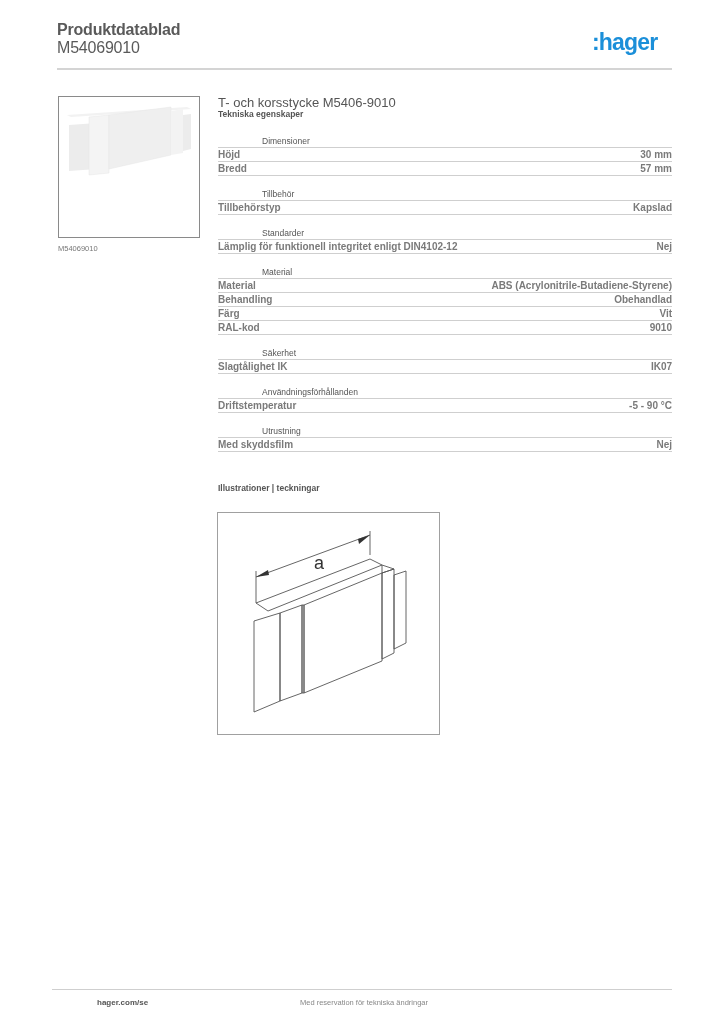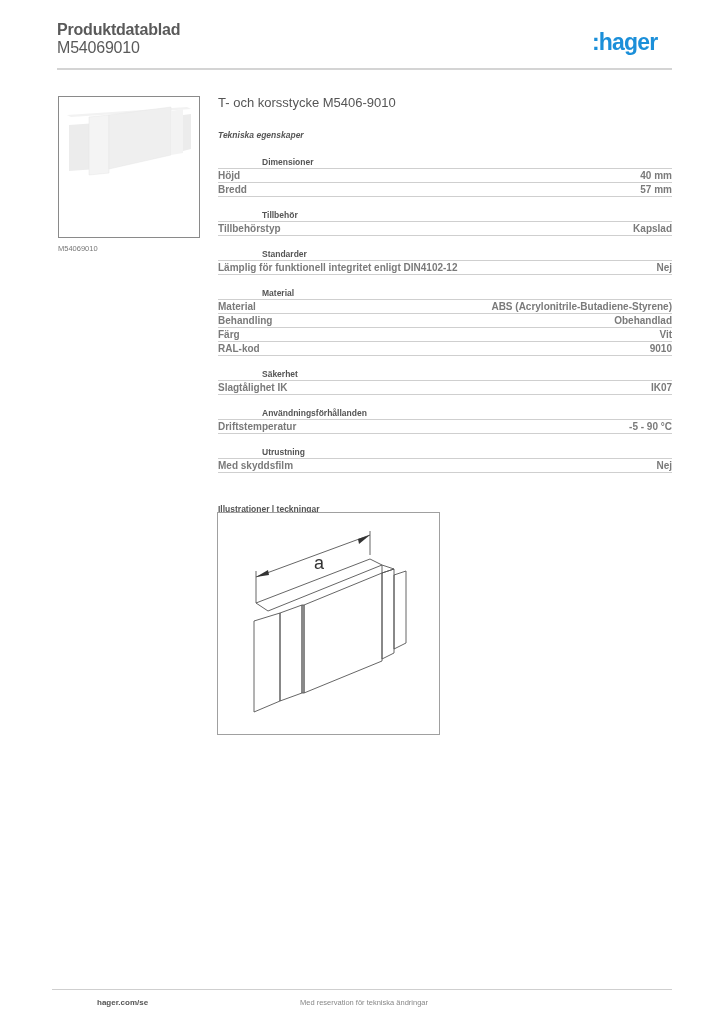--- a/index.html
+++ b/index.html
@@ -25,25 +25,25 @@
   }
   .product-image {
     position: absolute; left: 58px; top: 96px; width: 142px; height: 142px;
     border: 1px solid #8a8a8a; box-sizing: border-box; background: #fff;
   }
   .product-caption {
     position: absolute; left: 58px; top: 244px; font-size: 7.5px; color: #777;
   }
   .content { position: absolute; left: 218px; top: 95px; width: 454px; }
   .product-name { font-size: 13px; font-weight: normal; color: #555; height: 14px; }
-  .section-title { font-size: 8.5px; font-weight: bold; color: #555; margin-top: 21px; height: 14px; font-style: italic; }
+  .section-title { font-size: 8.5px; font-weight: bold; color: #555; height: 14px; }
   .group { margin-top: 12px; }
   .group:first-of-type { margin-top: 8px; }
   .group-title {
-    font-size: 8.5px; font-weight: bold; color: #555;
+    font-size: 8.5px; font-weight: normal; color: #555;
     height: 12px; line-height: 12px; border-bottom: 1.5px solid #cfcfcf; padding-left: 44px;
   }
   .row {
     display: flex; justify-content: space-between; align-items: center;
     font-size: 10px; color: #7a7a7a;
     height: 13px; line-height: 13px; border-bottom: 1.5px solid #cfcfcf; font-weight: bold;
   }
   .illus-title { font-size: 8.5px; font-weight: bold; color: #555; margin-top: 31px; height: 14px; }
   .illus-box {
     position: absolute; left: 217px; top: 512px; width: 223px; height: 223px;
@@ -83,21 +83,21 @@
 <div class="product-caption">M54069010</div>
 
 <div class="content">
   <div class="product-name">T- och korsstycke M5406-9010</div>
   <div class="section-title">Tekniska egenskaper</div>
 
   <div class="group">
     <div class="group-title">Dimensioner</div>
     <div class="row">
       <span>Höjd</span>
-      <span>40 mm</span>
+      <span>30 mm</span>
     </div>
     <div class="row">
       <span>Bredd</span>
       <span>57 mm</span>
     </div>
   </div>
 
   <div class="group">
     <div class="group-title">Tillbehör</div>
     <div class="row">

